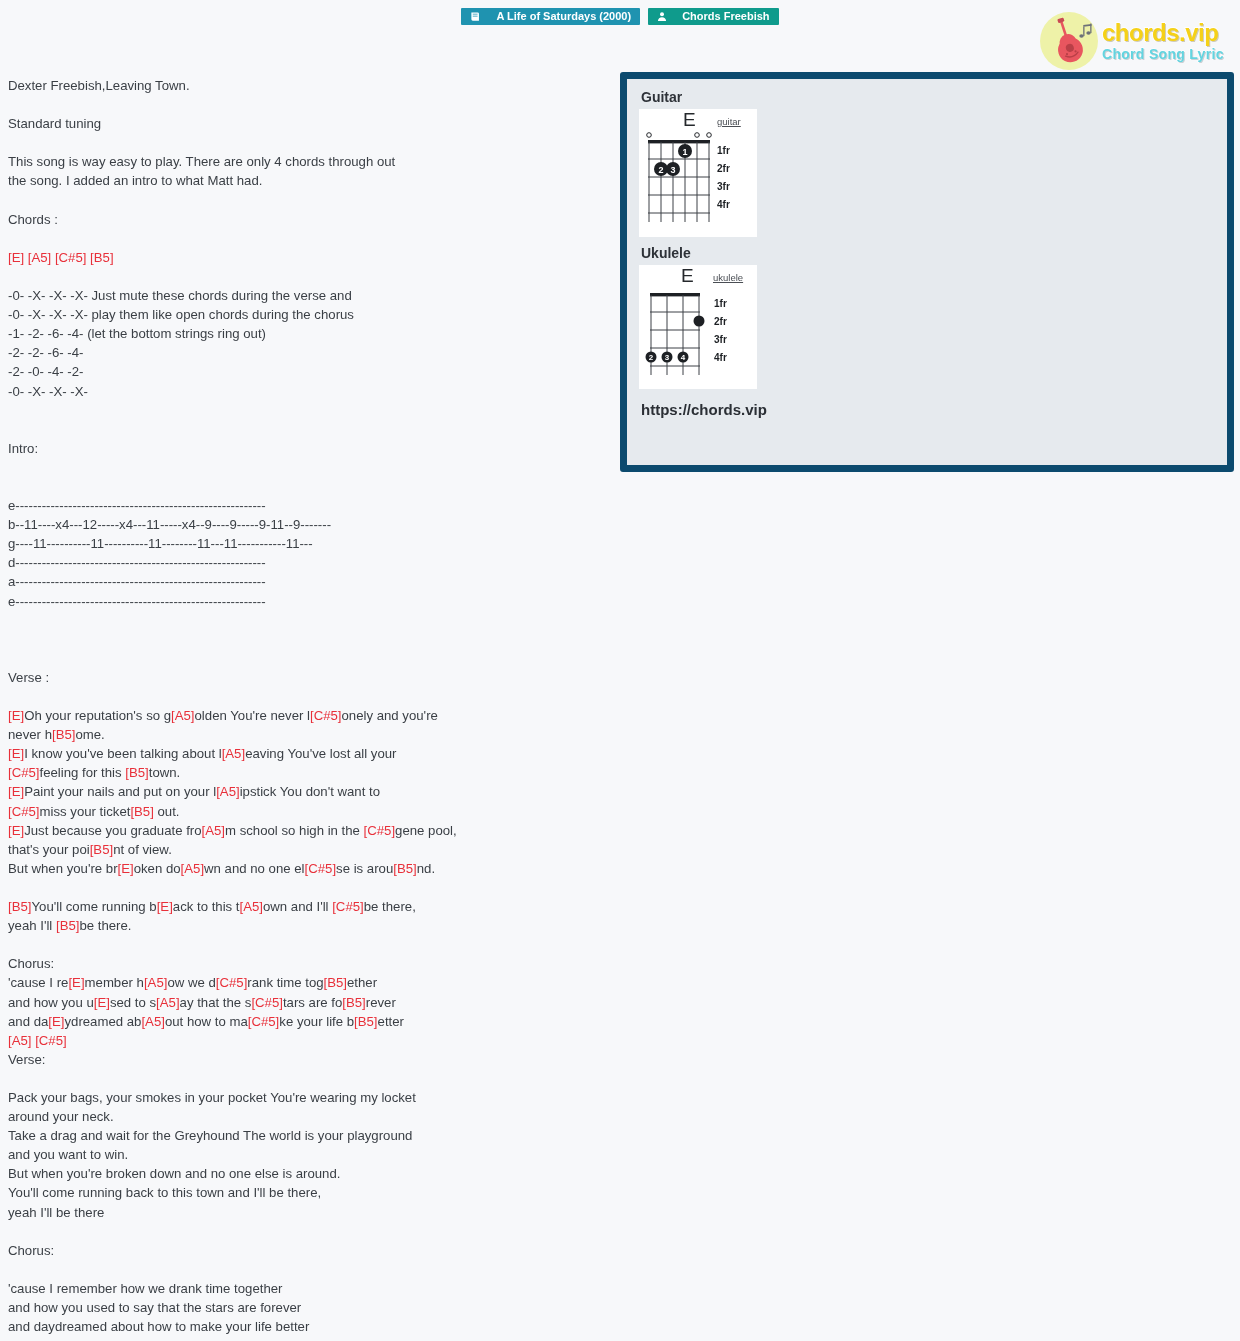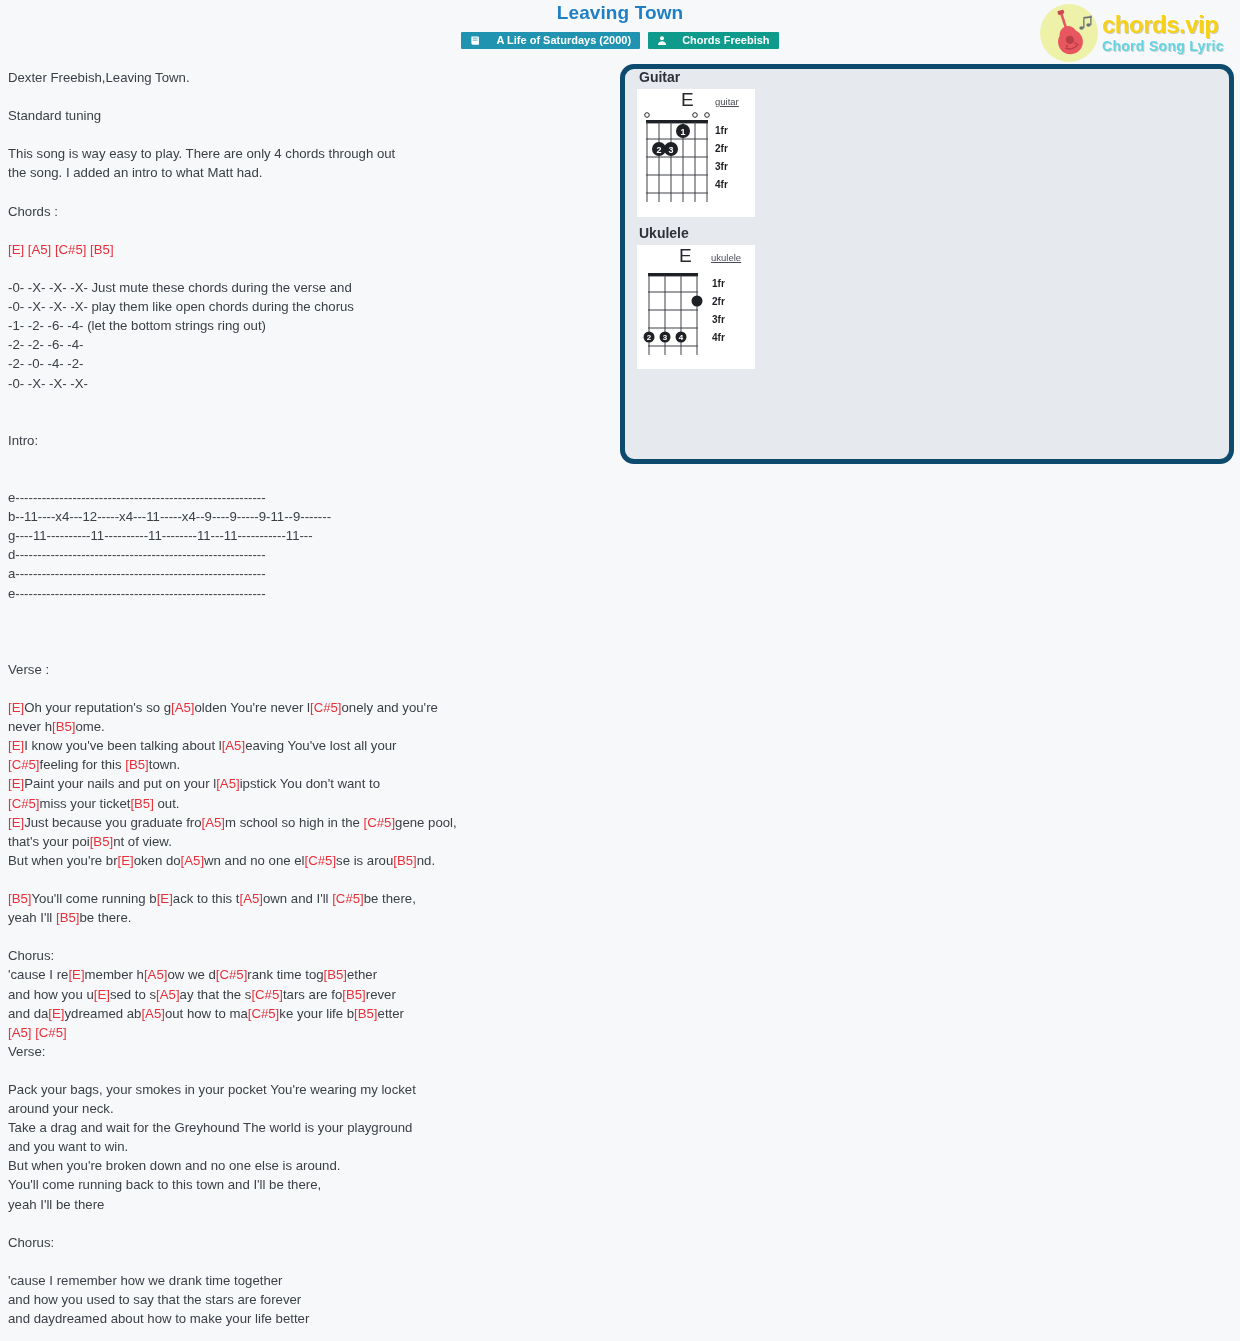--- a/index.html
+++ b/index.html
@@ -108,23 +108,23 @@
   }
   .lyrics .ch { color: #e8303a; }
 
   
   .panel {
     position: absolute;
     left: 620px; top: 2px;
     width: 614px;
     height: 400px;
     background: #e6eaee;
-    border: 5px solid #0c4a6e;
-    border-radius: 14px;
-    padding: 0 12px;
+    border: 7px solid #0c4a6e;
+    border-radius: 3px;
+    padding: 10px 12px;
   }
   .panel h3 {
     margin: 0 0 4px 2px;
     font-size: 14px;
     font-weight: bold;
     color: #2e3238;
   }
   .panel h3.second { margin-top: 8px; }
 
   .chordbox {
@@ -158,21 +158,20 @@
     margin-left: 2px;
     font-size: 15px;
     font-weight: bold;
     color: #2b2f35;
   }
 </style>
 </head>
 <body>
 
 <div class="header">
-  <div class="song-title">Leaving Town</div>
 
   <div class="badges">
     <span class="badge badge-album">
       <span>
         <svg width="11" height="11" viewBox="0 0 16 16">
             <path fill="#fff" d="M2 2h9a2 2 0 0 1 2 2v10H4a2 2 0 0 1-2-2V2zm2 2v1h7V4H4zm0 3v1h7V7H4z"></path>
           </svg>
       </span>
       <span>A Life of Saturdays (2000)</span>
     </span>
@@ -304,14 +303,15 @@
 
         <g font-size="10" font-weight="bold" fill="#1d2024" font-family="Liberation Sans, sans-serif">
           <text x="75" y="42">1fr</text>
           <text x="75" y="60">2fr</text>
           <text x="75" y="78">3fr</text>
           <text x="75" y="96">4fr</text>
         </g>
       </svg>
     </div>
 
+    <div class="panel-url">https://chords.vip</div>
   </div>
 </div>
 
 </body></html>

